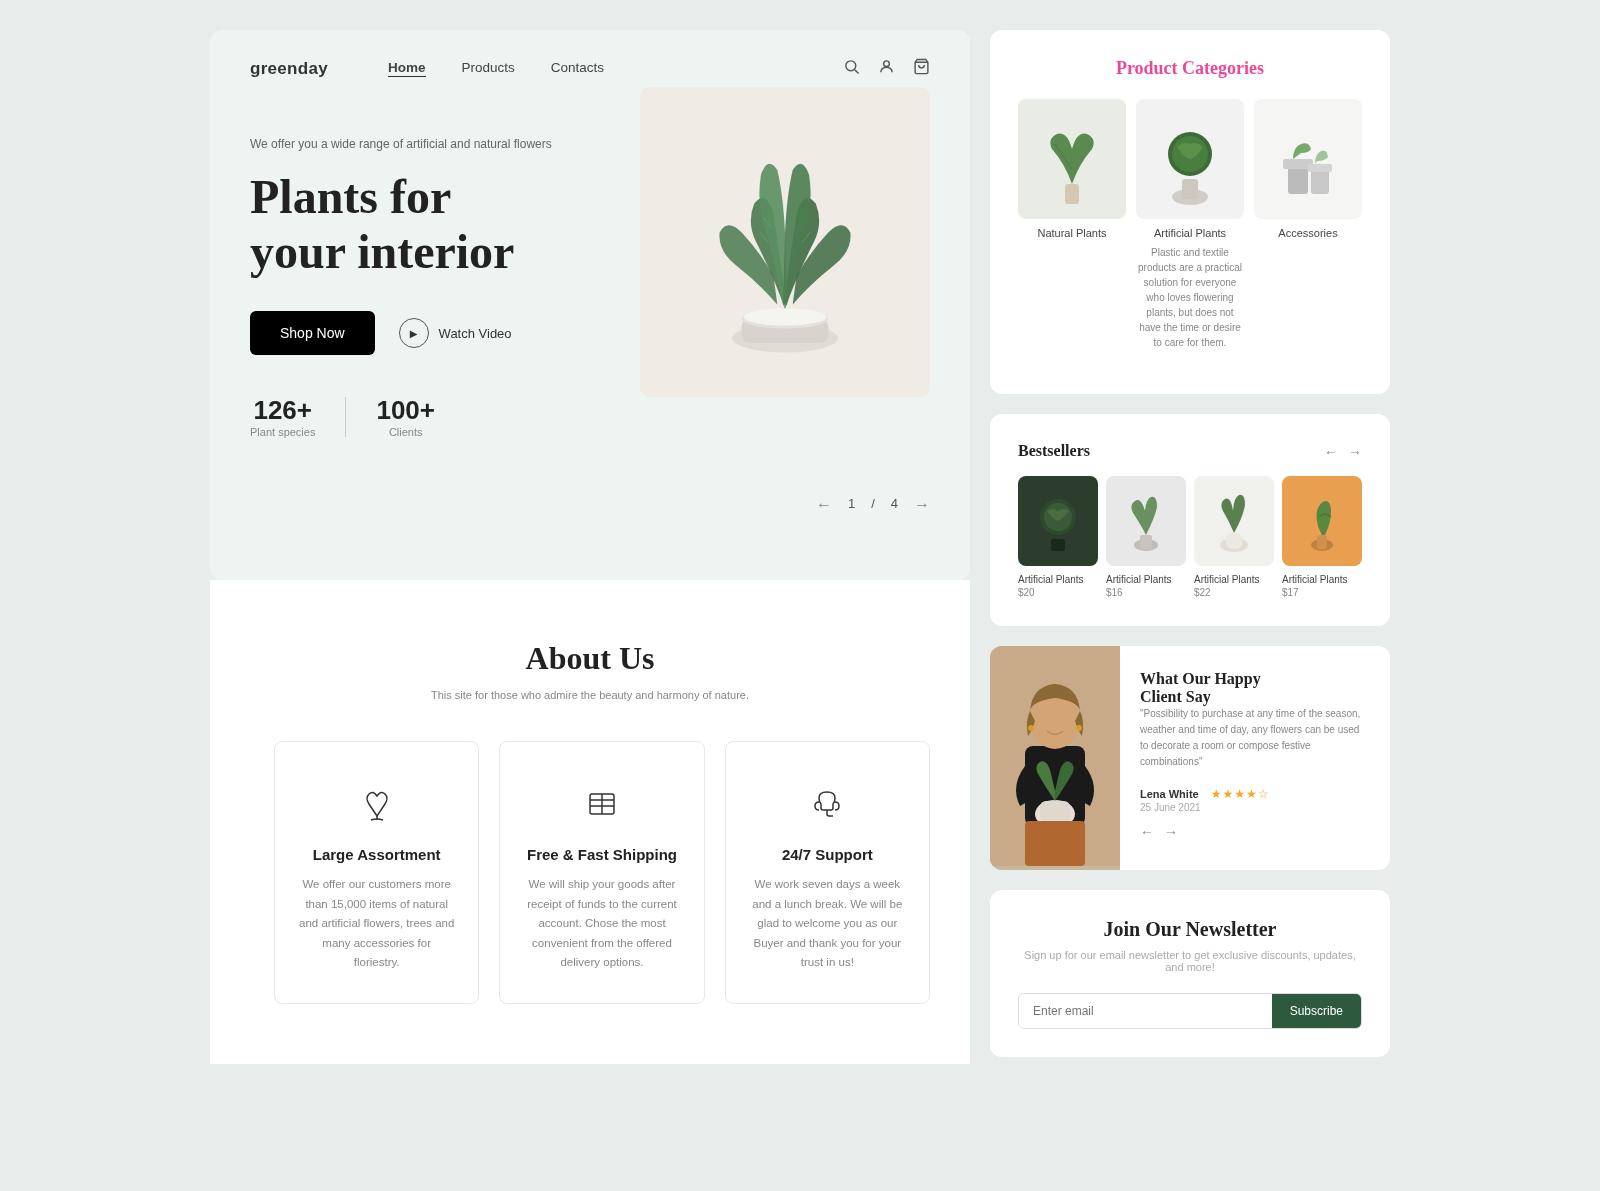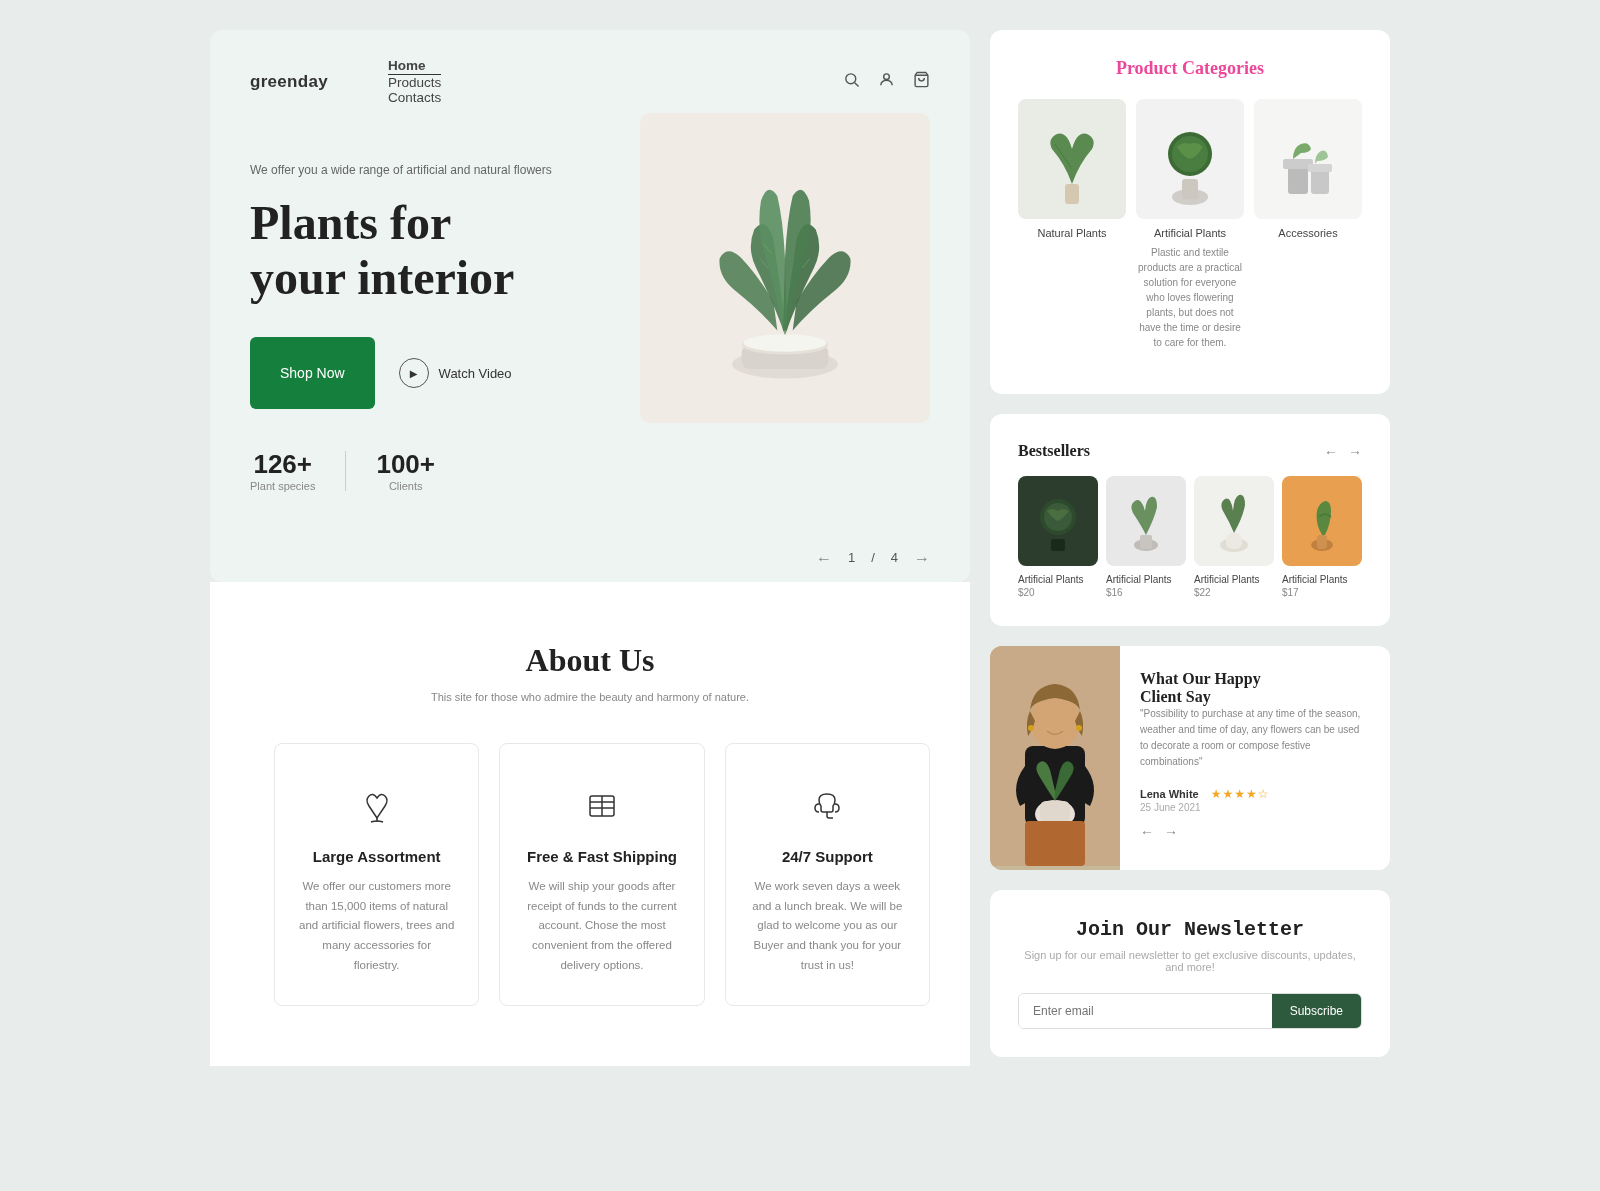--- a/index.html
+++ b/index.html
@@ -42,22 +42,22 @@
     .logo {
       font-family: Arial, sans-serif;
       font-size: 17px;
       font-weight: 600;
       color: #333;
       letter-spacing: 0.3px;
     }
 
     .nav-links {
       display: flex;
+      gap: 36px;
       margin-left: 20px;
-      flex-direction: column;
     }
 
     .nav-link {
       font-size: 13.5px;
       color: #444;
       text-decoration: none;
       font-family: Arial, sans-serif;
     }
 
     .nav-link.active {
@@ -101,24 +101,24 @@
     }
 
     .hero-buttons {
       display: flex;
       align-items: center;
       gap: 24px;
       margin-bottom: 40px;
     }
 
     .btn-shop {
-      background: #15803d;
+      background: #000000;
       color: white;
       border: none;
-      padding: 28px 30px;
+      padding: 14px 30px;
       border-radius: 6px;
       font-size: 14px;
       cursor: pointer;
       font-family: Arial, sans-serif;
     }
 
     .btn-watch {
       display: flex;
       align-items: center;
       gap: 10px;
@@ -450,21 +450,21 @@
       background: #fff;
       border-radius: 12px;
       padding: 28px;
       text-align: center;
     }
 
     .newsletter-title {
       font-size: 20px;
       font-weight: 700;
       color: #222;
-      font-family: Liberation Mono, monospace;
+      font-family: Liberation Serif, serif;
       margin-bottom: 8px;
     }
 
     .newsletter-subtitle {
       font-size: 11px;
       color: #aaa;
       font-family: Arial, sans-serif;
       margin-bottom: 20px;
     }
 

